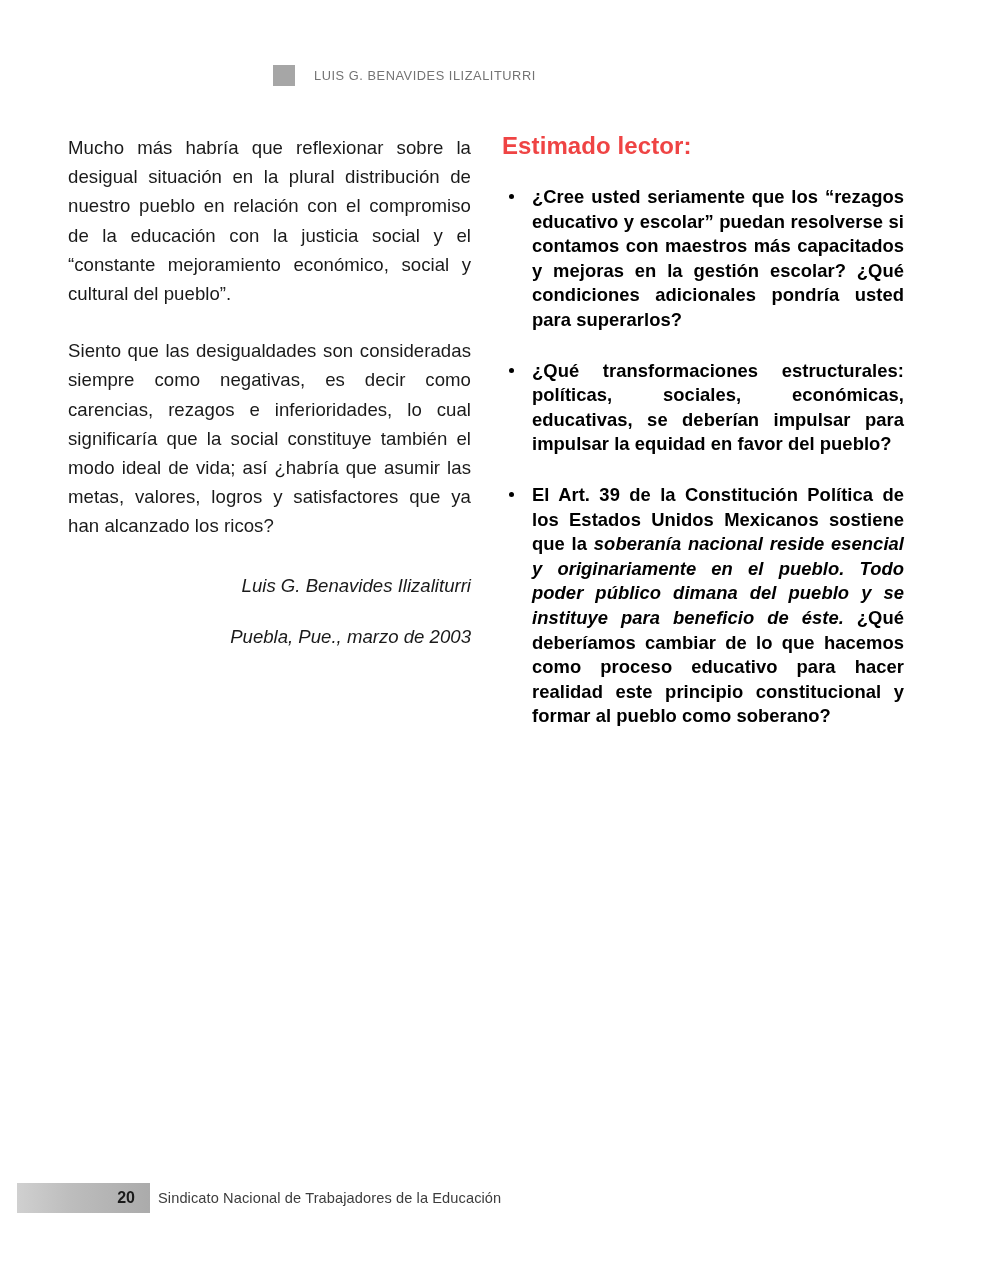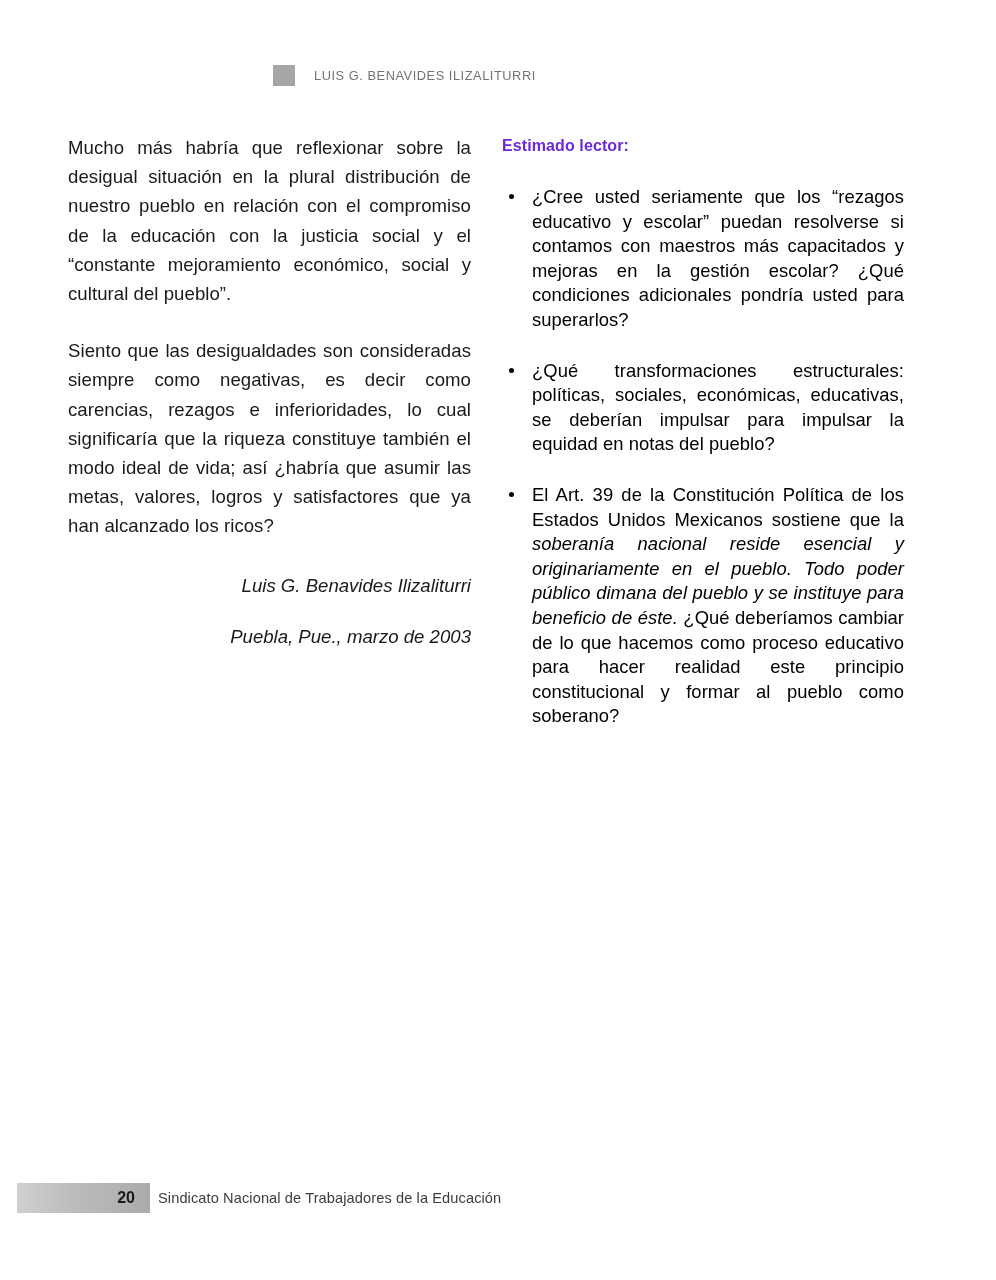--- a/index.html
+++ b/index.html
@@ -83,40 +83,40 @@
     text-align: right;
     color: #1a1a1a;
     margin: 0;
   }
   .sig-name { margin-top: 30px; }
   .sig-place { margin-top: 22px; }
 
   
   .rc-title {
     font-family: "Liberation Sans", sans-serif;
-    font-size: 16px;
+    font-size: 24px;
     font-weight: bold;
     line-height: 26px;
     margin: 0 0 26px 0;
-    color: #6d28d9;
+    color: #ef4444;
     letter-spacing: 0.1px;
   }
 
   .bullet-list {
     list-style: none;
     margin: 0;
     padding: 0;
   }
   .bullet-item {
     position: relative;
     padding-left: 30px;
     margin-bottom: 26px;
     font-family: "Liberation Sans", sans-serif;
     font-size: 18.4px;
-    font-weight: normal;
+    font-weight: bold;
     line-height: 24.6px;
     text-align: justify;
     text-justify: inter-word;
     color: #000;
     letter-spacing: 0.05px;
   }
   .bullet-item:last-child { margin-bottom: 12px; }
   .bullet-dot {
     position: absolute;
     left: 7px;
@@ -177,35 +177,35 @@
 
 <div class="running-head">
   <div class="head-square"></div>
   <div class="head-title">LUIS G. BENAVIDES ILIZALITURRI</div>
 </div>
 
 <div class="columns">
 
   <div class="col-left">
     <p class="para">Mucho más habría que reflexionar sobre la desigual situación en la plural distribución de nuestro pueblo en relación con el compromiso de la educación con la justicia social y el “constante mejoramiento económico, social y cultural del pueblo”.</p>
-    <p class="para">Siento que las desigualdades son consideradas siempre como negativas, es decir como carencias, rezagos e inferioridades, lo cual significaría que la riqueza constituye también el modo ideal de vida; así ¿habría que asumir las metas, valores, logros y satisfactores que ya han alcanzado los ricos?</p>
+    <p class="para">Siento que las desigualdades son consideradas siempre como negativas, es decir como carencias, rezagos e inferioridades, lo cual significaría que la social constituye también el modo ideal de vida; así ¿habría que asumir las metas, valores, logros y satisfactores que ya han alcanzado los ricos?</p>
     <p class="sig sig-name">Luis G. Benavides Ilizaliturri</p>
     <p class="sig sig-place">Puebla, Pue., marzo de 2003</p>
   </div>
 
   <div class="col-right">
     <p class="rc-title">Estimado lector:</p>
     <ul class="bullet-list">
       <li class="bullet-item">
         <span class="bullet-dot"></span>
         <span class="bullet-text"><span>¿Cree usted seriamente que los “rezagos educativo y escolar” puedan resolverse si contamos con maestros más capacitados y mejoras en la gestión escolar?  ¿Qué condiciones adicionales pondría usted para superarlos?</span></span>
       </li>
       <li class="bullet-item">
         <span class="bullet-dot"></span>
-        <span class="bullet-text"><span>¿Qué transformaciones estructurales: políticas, sociales, económicas, educativas, se deberían impulsar para impulsar la equidad en notas del pueblo?</span></span>
+        <span class="bullet-text"><span>¿Qué transformaciones estructurales: políticas, sociales, económicas, educativas, se deberían impulsar para impulsar la equidad en favor del pueblo?</span></span>
       </li>
       <li class="bullet-item">
         <span class="bullet-dot"></span>
         <span class="bullet-text"><span>El Art. 39 de la Constitución Política de los Estados Unidos Mexicanos sostiene que la </span><i>soberanía nacional reside esencial y originariamente en el pueblo. Todo poder público dimana del pueblo y se instituye para beneficio de éste. </i><span>¿Qué deberíamos cambiar de lo que hacemos como proceso educativo para hacer realidad este principio constitucional y formar al pueblo como soberano?</span></span>
       </li>
     </ul>
   </div>
 
 </div>
 

